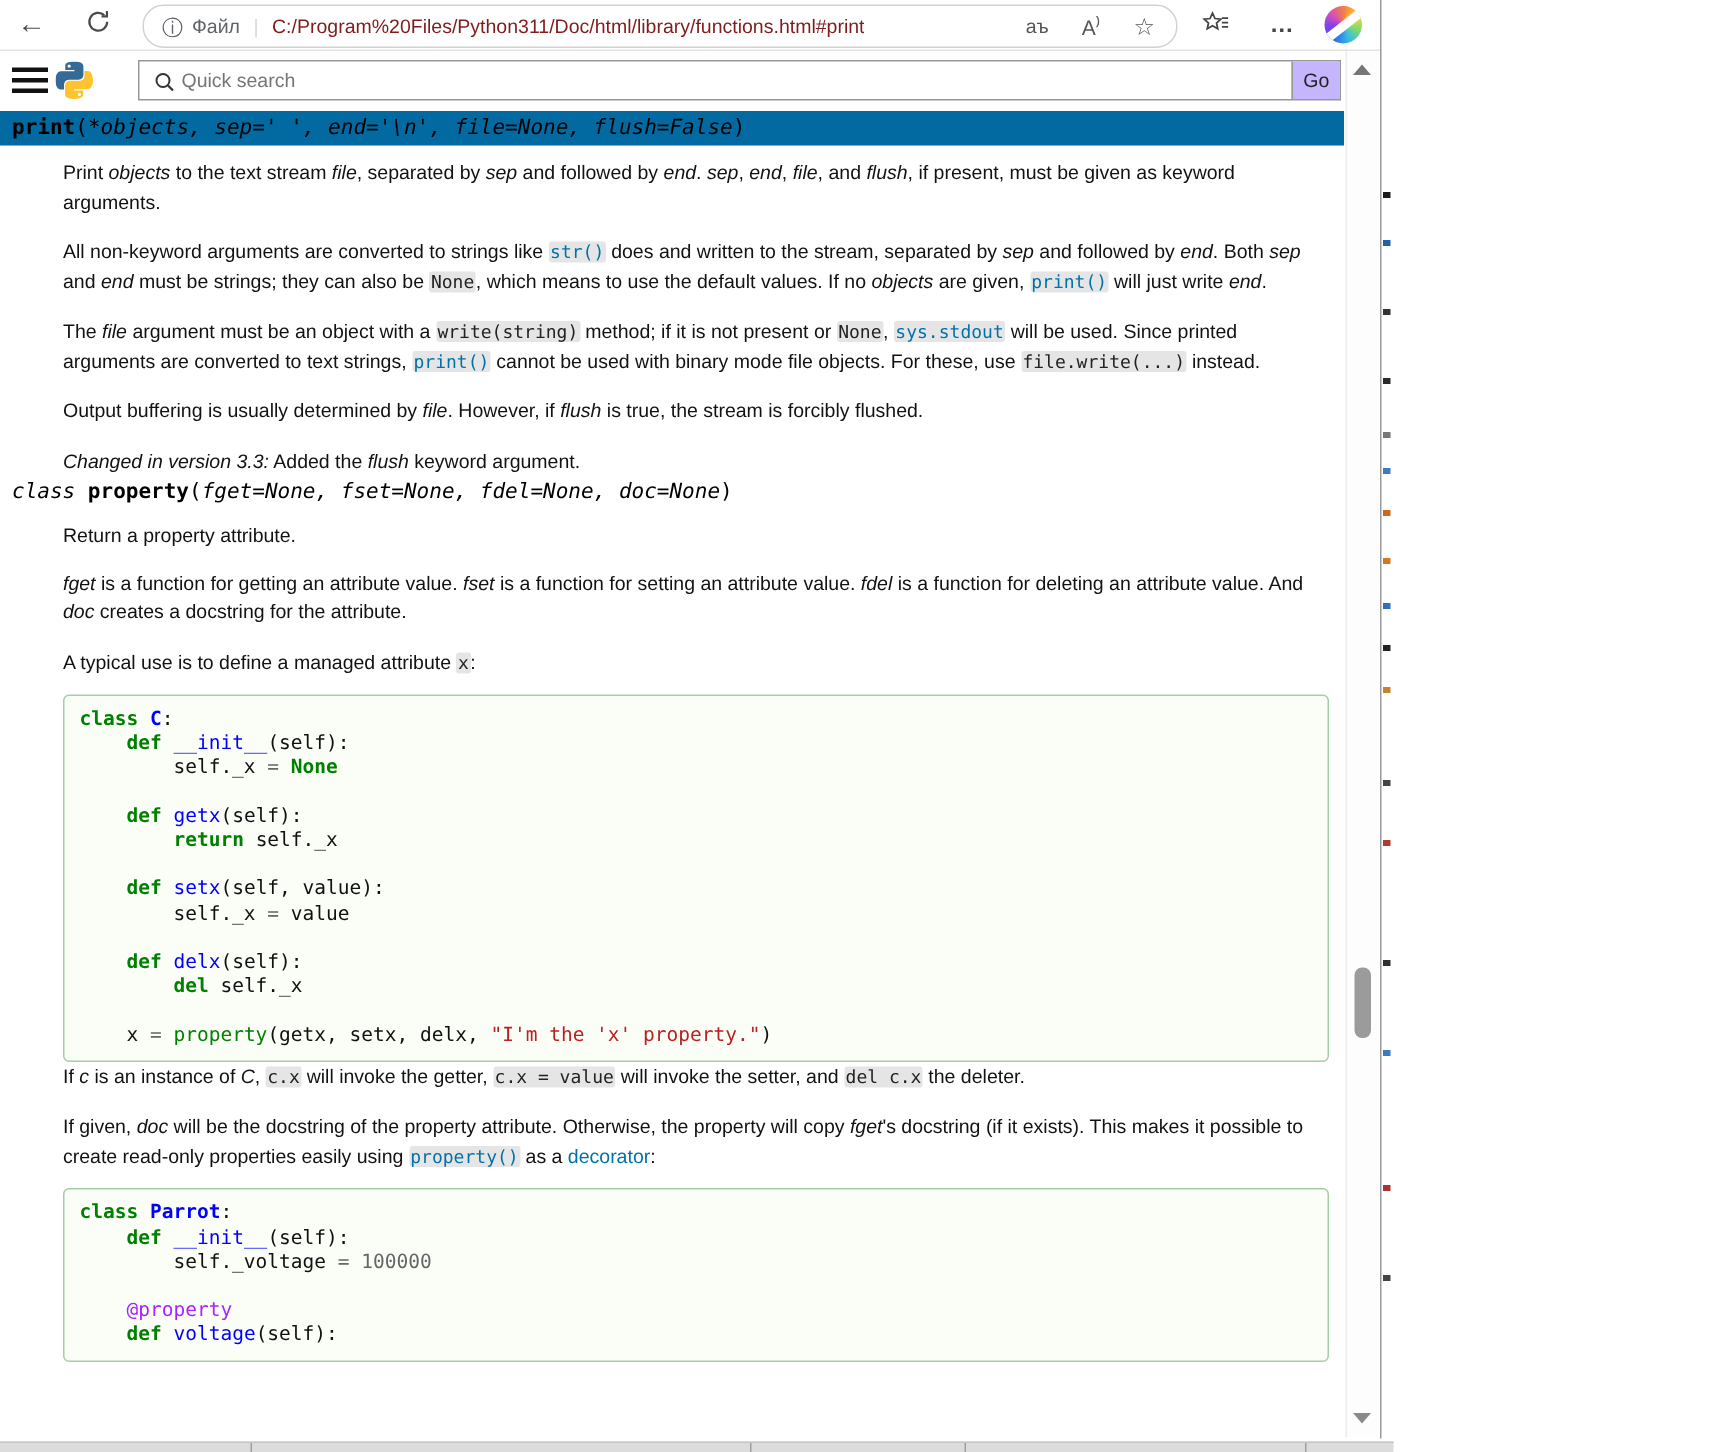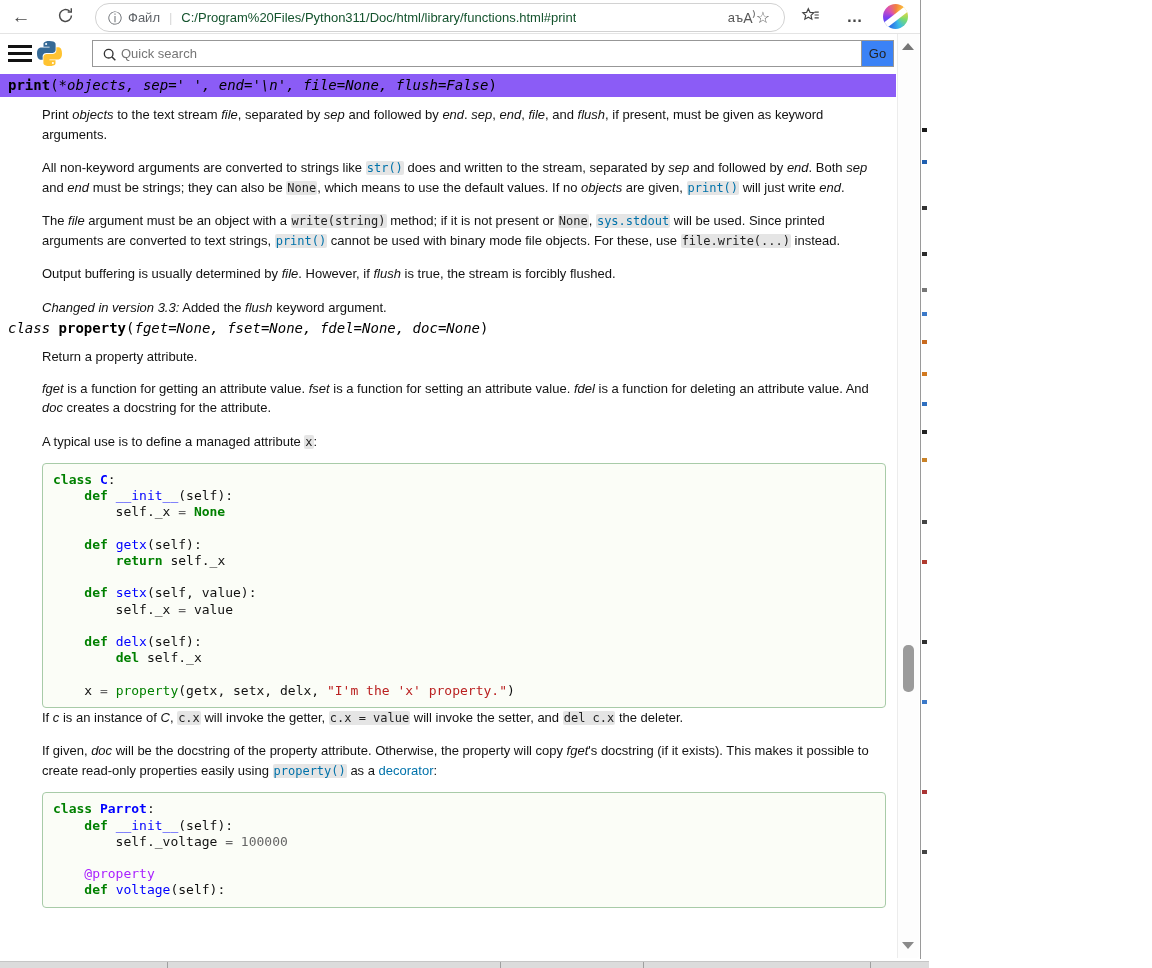--- a/index.html
+++ b/index.html
@@ -11,22 +11,22 @@
   
   .window{position:absolute;left:0;top:0;width:921px;height:959px;background:#fff;overflow:hidden;border-radius:0 0 8px 8px}
   .toolbar{position:relative;height:33px;background:#fff;border-bottom:1px solid #e4e4e4}
   .tb-btn{position:absolute;top:4px;width:26px;height:26px;display:flex;align-items:center;justify-content:center;color:#4a4a4a;border-radius:4px;cursor:pointer}
   .back{left:8px;font-size:19px}
   .refresh{left:52px}
   .url-pill{position:absolute;left:95px;top:3px;width:688px;height:27px;border:1px solid #d2d2d2;border-radius:14px;display:flex;align-items:center;background:#fff;font-size:13px}
   .info-ic{margin-left:12px;color:#5f6368;font-size:14px;line-height:1}
   .site-label{margin-left:6px;color:#5f6368}
   .pill-sep{margin:0 9px;color:#d8d8d8}
-  .addr{color:#14532d;white-space:nowrap;overflow:hidden}
-  .pill-icons{margin-left:auto;display:flex;align-items:center;padding-right:14px;color:#565656}
+  .addr{color:#7f1d1d;white-space:nowrap;overflow:hidden}
+  .pill-icons{margin-left:auto;display:flex;align-items:center;gap:22px;padding-right:14px;color:#565656}
   .translate-g{font-size:13px;letter-spacing:0}
   .readaloud-g{font-size:14px}
   .star-g{font-size:16px;color:#565656}
   .after-pill{position:absolute;top:4px;display:flex;align-items:center;justify-content:center;width:26px;height:26px;color:#444;cursor:pointer}
   .fav-bar{left:797px}
   .more{left:842px;font-size:16px;font-weight:bold;letter-spacing:1px}
   .copilot{left:882px;top:3px;width:27px;height:27px}
   .copilot-disc{width:25px;height:25px;border-radius:50%;
     background:conic-gradient(from 210deg,#2a6fe8,#7a3ff2,#d94fb6,#f2813e,#ffd43b,#7ddc6c,#39b9e8,#2a6fe8);
     position:relative;overflow:hidden}
@@ -34,24 +34,24 @@
   
   .page{position:absolute;left:0;top:34px;width:896px;bottom:0;overflow:hidden;background:#fff}
   .docs-header{position:relative;height:40px}
   .menu-btn{position:absolute;left:8px;top:11px;width:24px;height:17px;display:flex;flex-direction:column;justify-content:space-between;cursor:pointer}
   .menu-btn span{display:block;height:3.4px;background:#111}
   .py-logo{position:absolute;left:37px;top:7px;width:25px;height:25px}
   .search-wrap{position:absolute;left:92px;top:6px;width:802px;height:27px;border:1px solid #979797;display:flex;background:#fff;box-sizing:border-box}
   .search-ic{position:absolute;left:9px;top:6px}
   .search-input{flex:1;border:none;outline:none;padding:0 6px 0 28px;font-size:13px;font-family:"Liberation Sans",sans-serif;color:#222;background:transparent}
   .search-input::placeholder{color:#757575}
-  .go-btn{width:31px;border-left:1px solid #979797;background:#3b82f6;display:flex;align-items:center;justify-content:center;font-size:13px;color:#222;cursor:pointer}
+  .go-btn{width:31px;border-left:1px solid #979797;background:#c4b5fd;display:flex;align-items:center;justify-content:center;font-size:13px;color:#222;cursor:pointer}
   
   .sig{font-family:"DejaVu Sans Mono","Liberation Mono",monospace;font-size:14px;color:#000;padding:3px 4px 4px 8px;white-space:nowrap}
-  .sig-hl{background:#8b5cf6}
+  .sig-hl{background:#0369a1}
   .sig .sb{font-weight:bold}
   .sig .si{font-style:italic}
   .sig .em{font-style:italic}
   
   .para{margin:14px 12px 0 42px;max-width:843px;font-size:13px;line-height:1.5;color:#121212}
   .para.first{margin-top:8px}
   .para.tight{margin-top:7px}
   .em{font-style:italic}
   .ic{font-family:"DejaVu Sans Mono","Liberation Mono",monospace;font-size:12px;background:#e5e5e5;color:#222;padding:0 1px;border-radius:2px}
   .lk{color:#0072aa;cursor:pointer}

